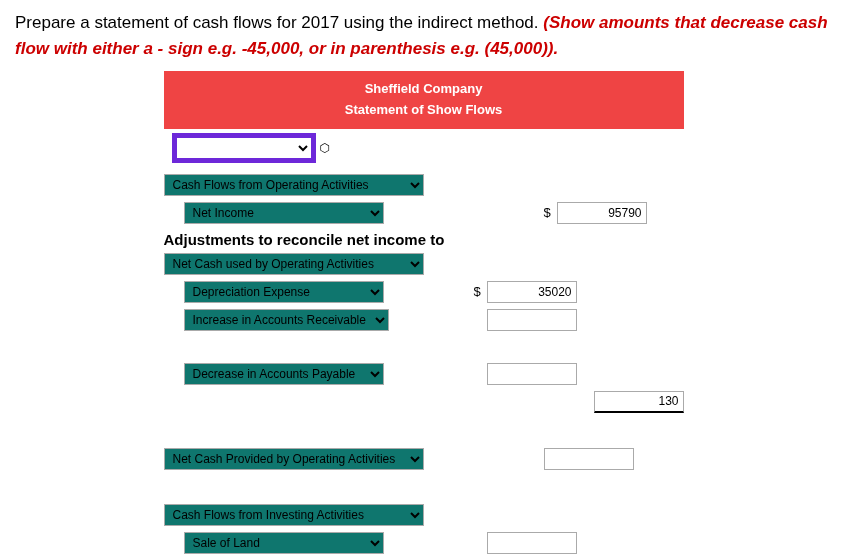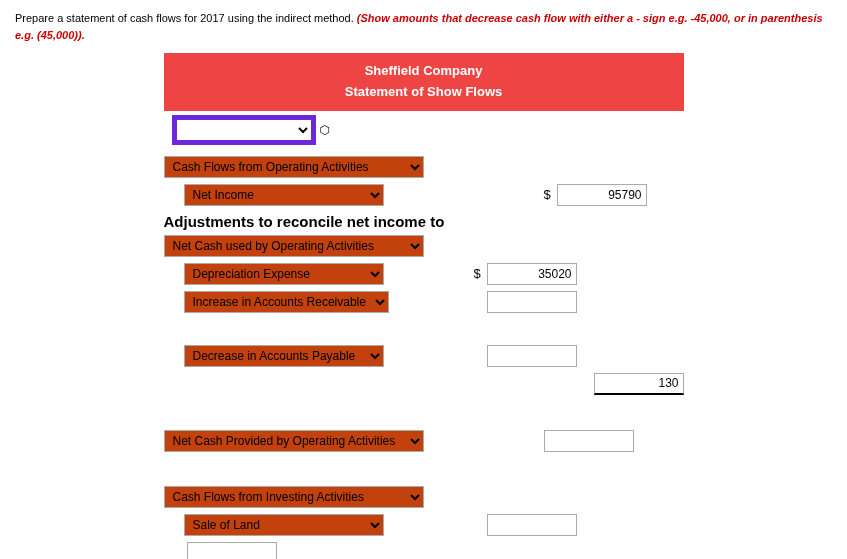--- a/index.html
+++ b/index.html
@@ -4,21 +4,21 @@
   <style>
     * { box-sizing: border-box; margin: 0; padding: 0; }
     body {
       font-family: Arial, sans-serif;
       font-size: 13px;
       background: #fff;
       color: #000;
       padding: 10px 15px;
     }
     .instruction {
-      font-size: 11px;
+      font-size: 17px;
       margin-bottom: 10px;
       line-height: 1.5;
     }
     .instruction .bold-italic {
       font-weight: bold;
       font-style: italic;
       color: #cc0000;
     }
     .company-header {
       background-color: #ef4444;
@@ -53,21 +53,21 @@
       padding: 3px 0;
       min-height: 26px;
     }
     .label-cell {
       display: flex;
       align-items: center;
       flex: 0 0 300px;
     }
     .label-cell select {
       border: 1px solid #aaa;
-      background: #c2410c;
+      background: #0f766e;
       font-size: 12px;
       padding: 2px 4px;
       height: 22px;
       min-width: 220px;
       cursor: pointer;
     }
     .indent1 .label-cell {
       padding-left: 20px;
     }
     .dollar-sign {

